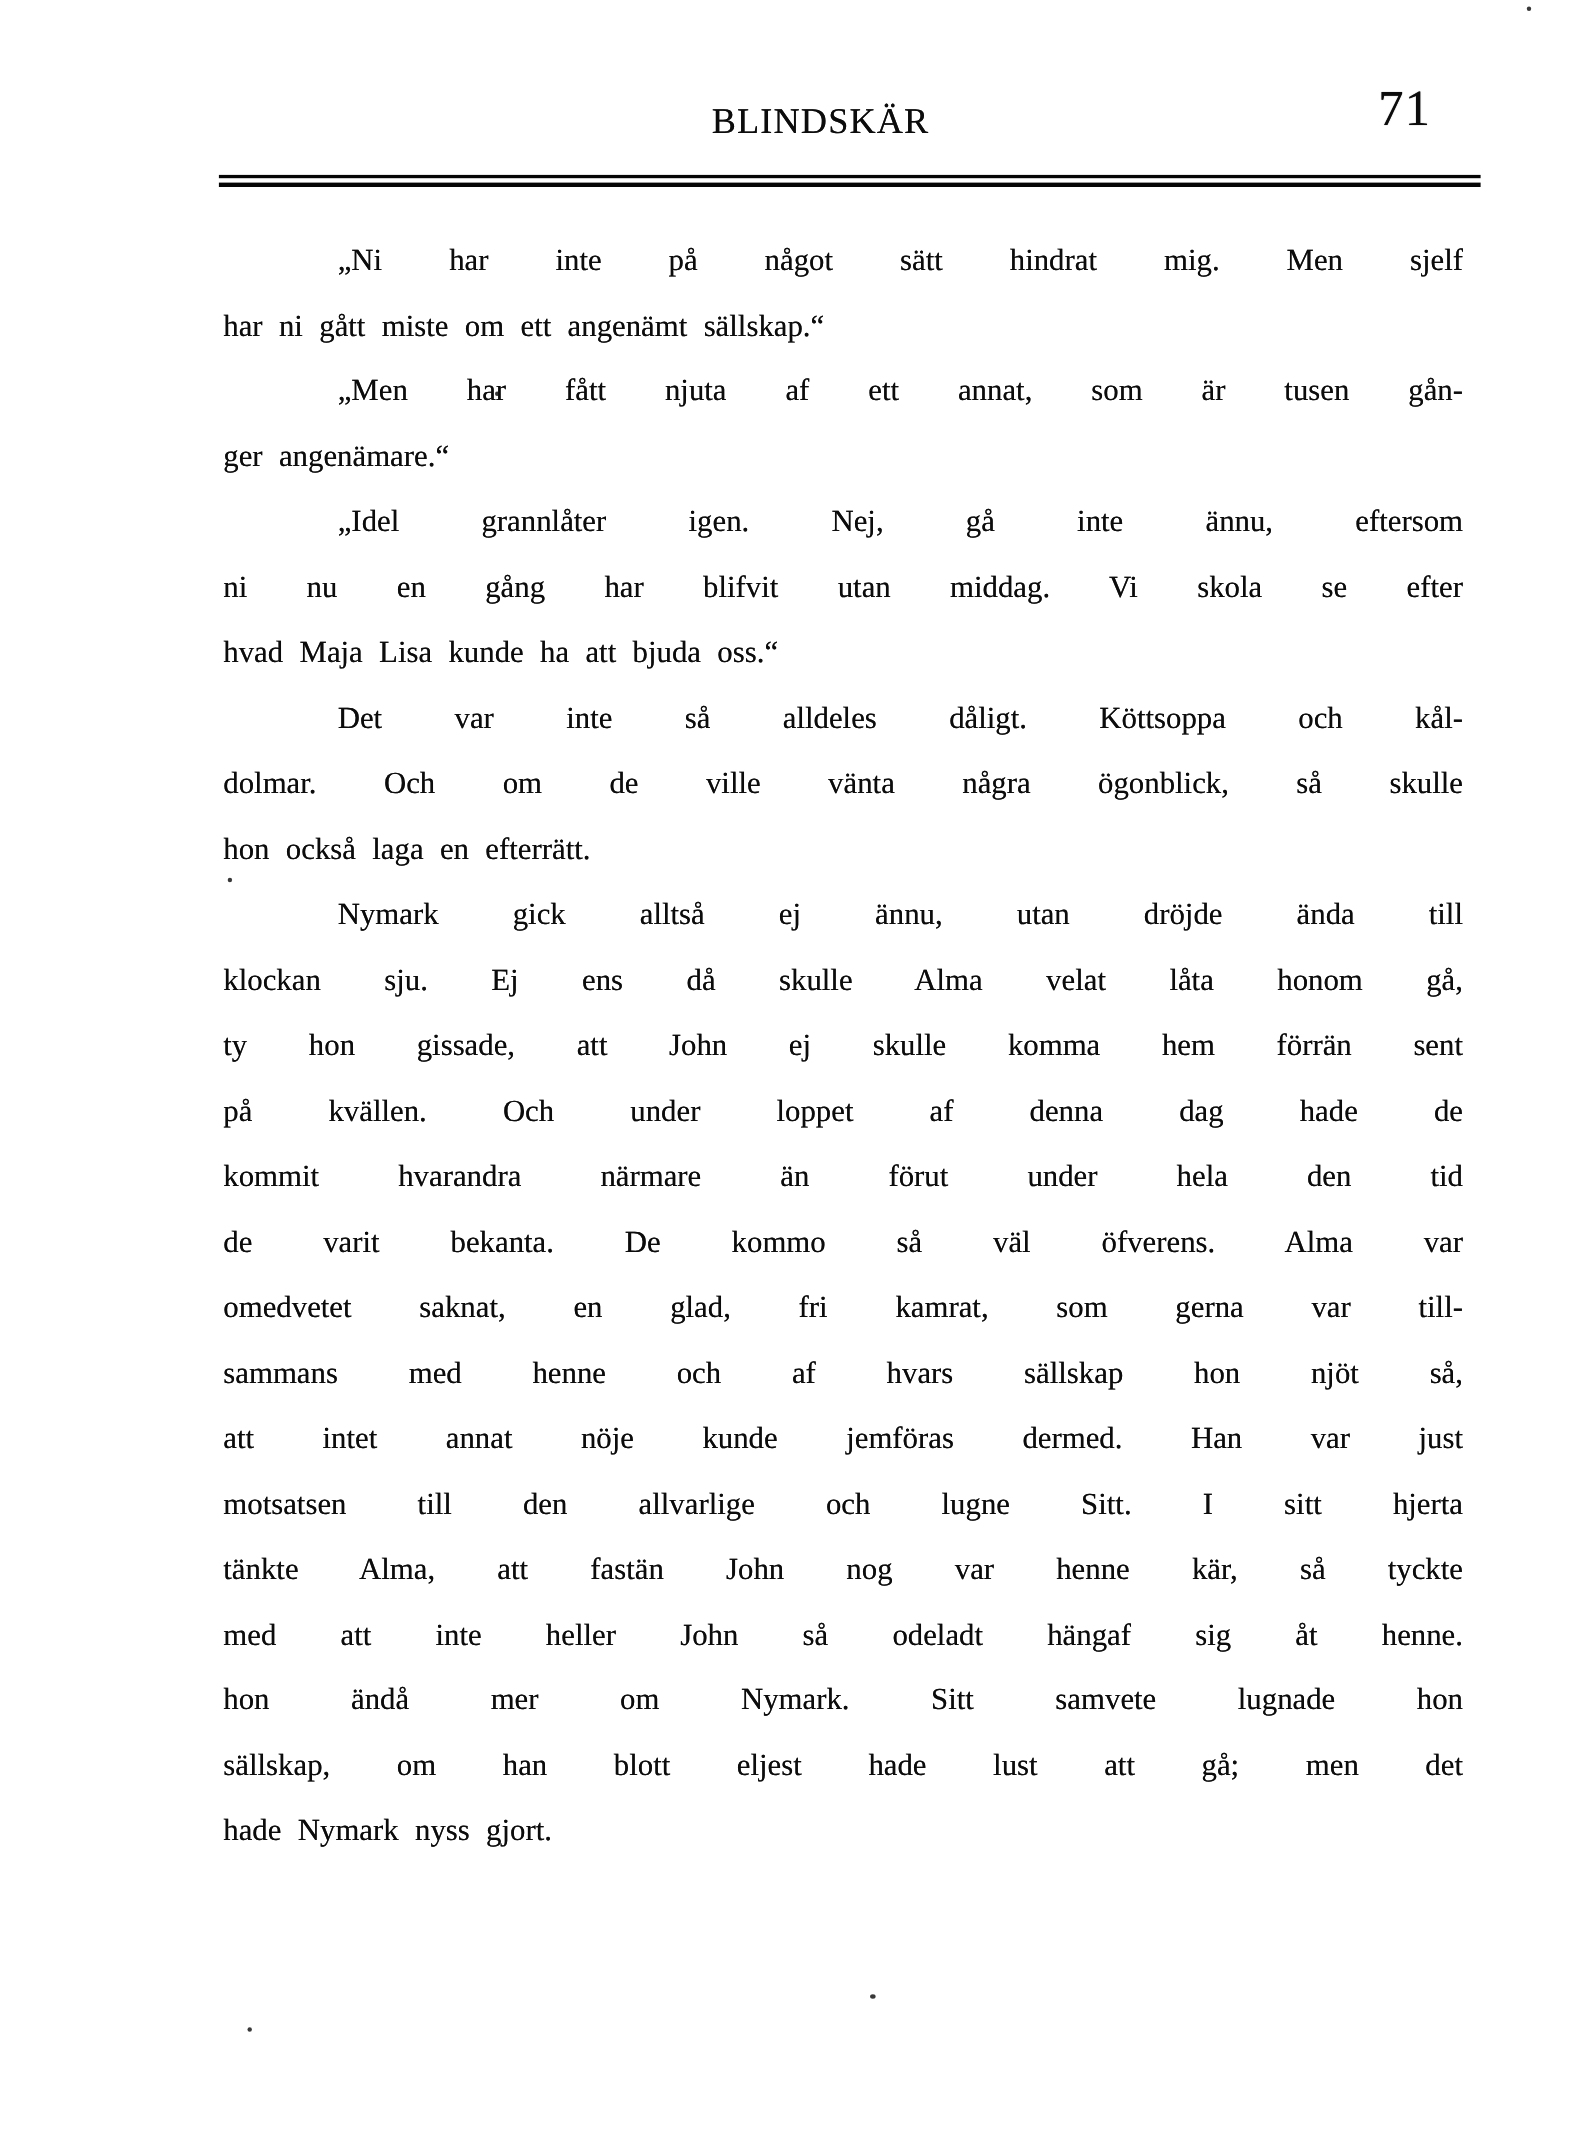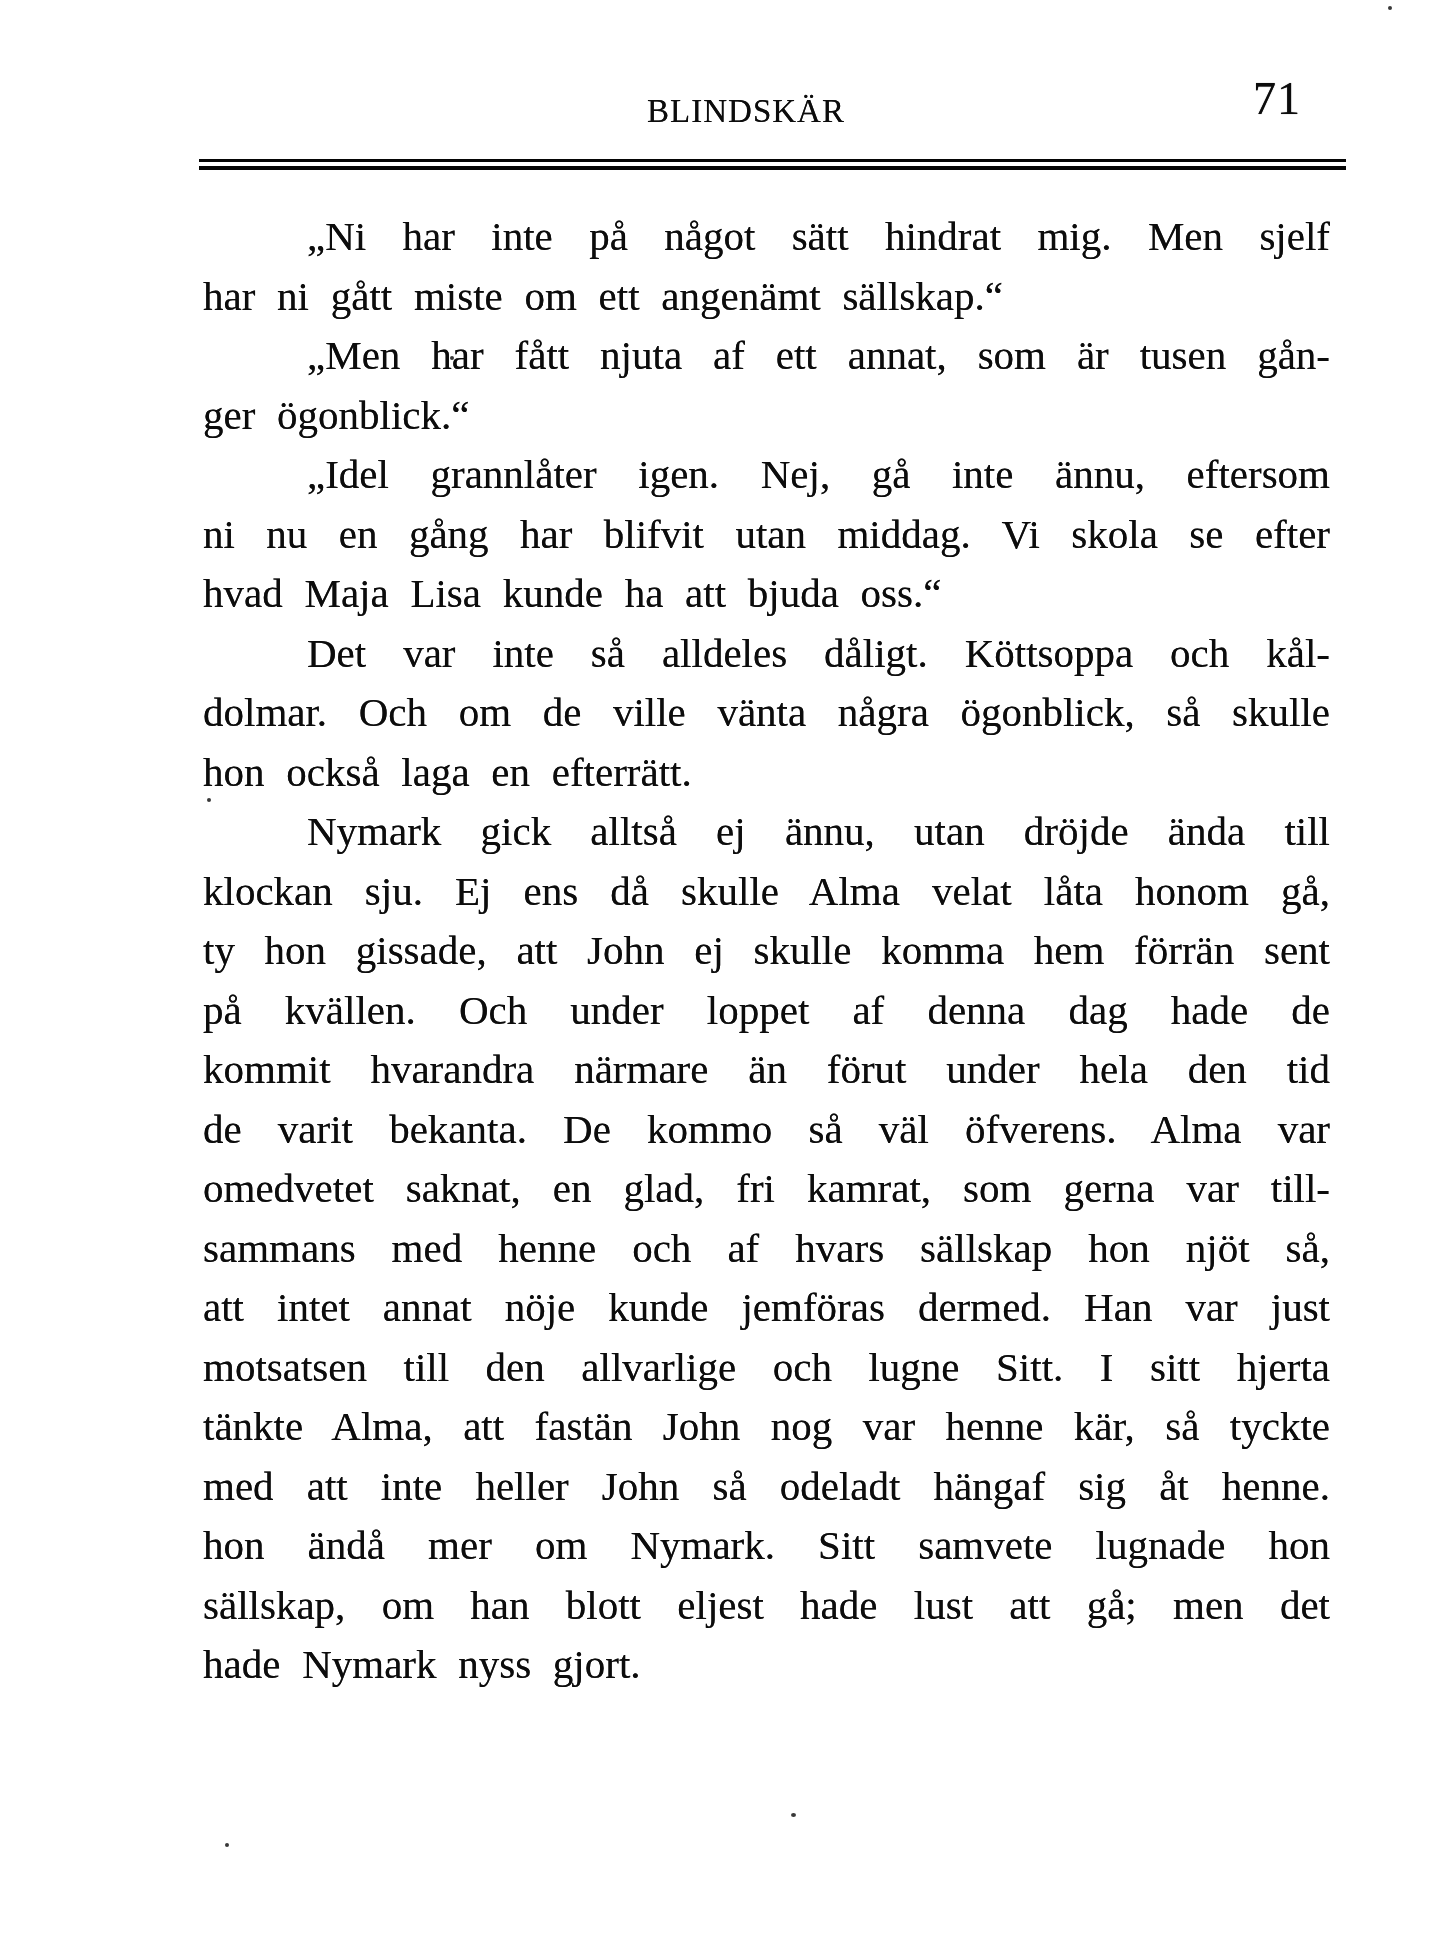--- a/index.html
+++ b/index.html
@@ -41,21 +41,21 @@
     height: 4px;
     border-top: 3px solid #050505;
     border-bottom: 4px solid #050505;
   }
 
   .textblock {
     position: absolute;
     top: 207px;
     left: 203px;
     width: 1127px;
-    font-size: 41px;
+    font-size: 28px;
     line-height: 59.5px;
     word-spacing: 0.08em;
     text-shadow: 0 0 0.6px rgba(0,0,0,0.75);
   }
   .ln {
     height: 59.5px;
     overflow: hidden;
     text-align: justify;
     text-align-last: justify;
   }
@@ -82,21 +82,21 @@
   <div class="running-header">BLINDSKÄR</div>
 
   <div class="page-number">71</div>
 
   <div class="double-rule"></div>
 
   <div class="textblock">
     <div class="ln in">„Ni har inte på något sätt hindrat mig. Men sjelf</div>
     <div class="ln last">har ni gått miste om ett angenämt sällskap.“</div>
     <div class="ln in">„Men har fått njuta af ett annat, som är tusen gån-</div>
-    <div class="ln last">ger ögonblick.“</div>
+    <div class="ln last">ger angenämare.“</div>
     <div class="ln in">„Idel grannlåter igen. Nej, gå inte ännu, eftersom</div>
     <div class="ln">ni nu en gång har blifvit utan middag. Vi skola se efter</div>
     <div class="ln last">hvad Maja Lisa kunde ha att bjuda oss.“</div>
     <div class="ln in">Det var inte så alldeles dåligt. Köttsoppa och kål-</div>
     <div class="ln">dolmar. Och om de ville vänta några ögonblick, så skulle</div>
     <div class="ln last">hon också laga en efterrätt.</div>
     <div class="ln in">Nymark gick alltså ej ännu, utan dröjde ända till</div>
     <div class="ln">klockan sju. Ej ens då skulle Alma velat låta honom gå,</div>
     <div class="ln">ty hon gissade, att John ej skulle komma hem förrän sent</div>
     <div class="ln">på kvällen. Och under loppet af denna dag hade de</div>

